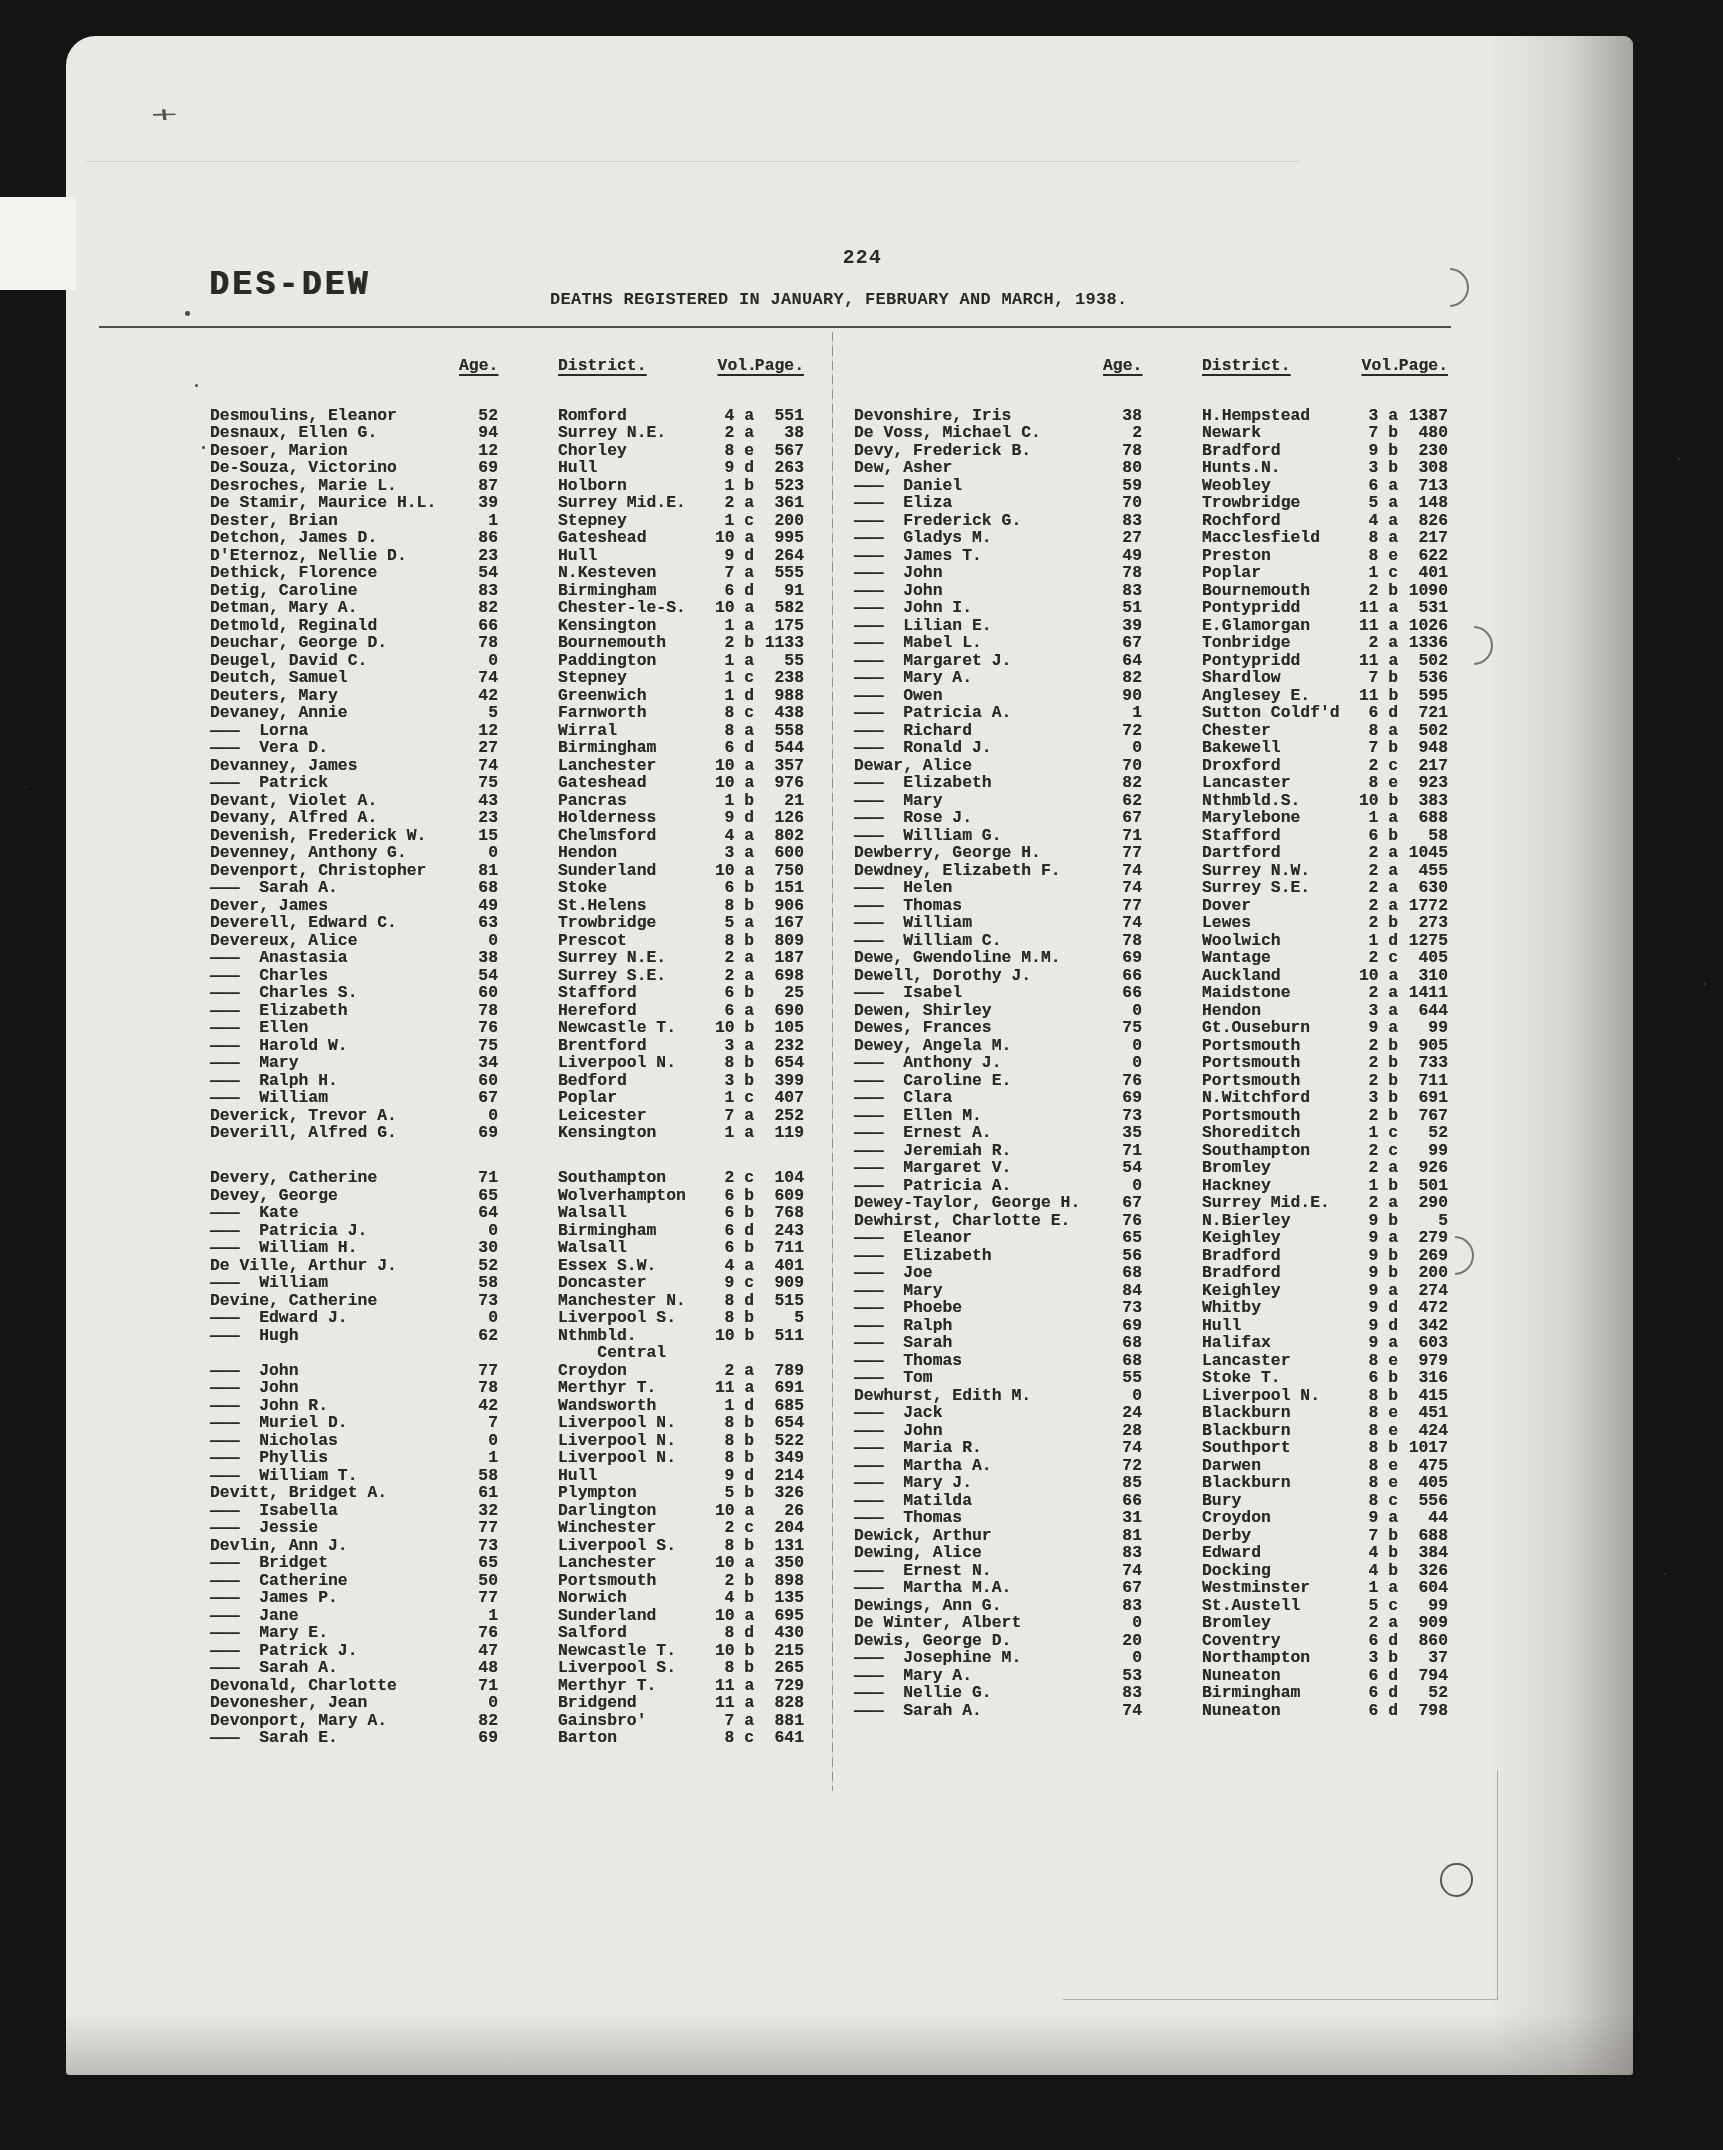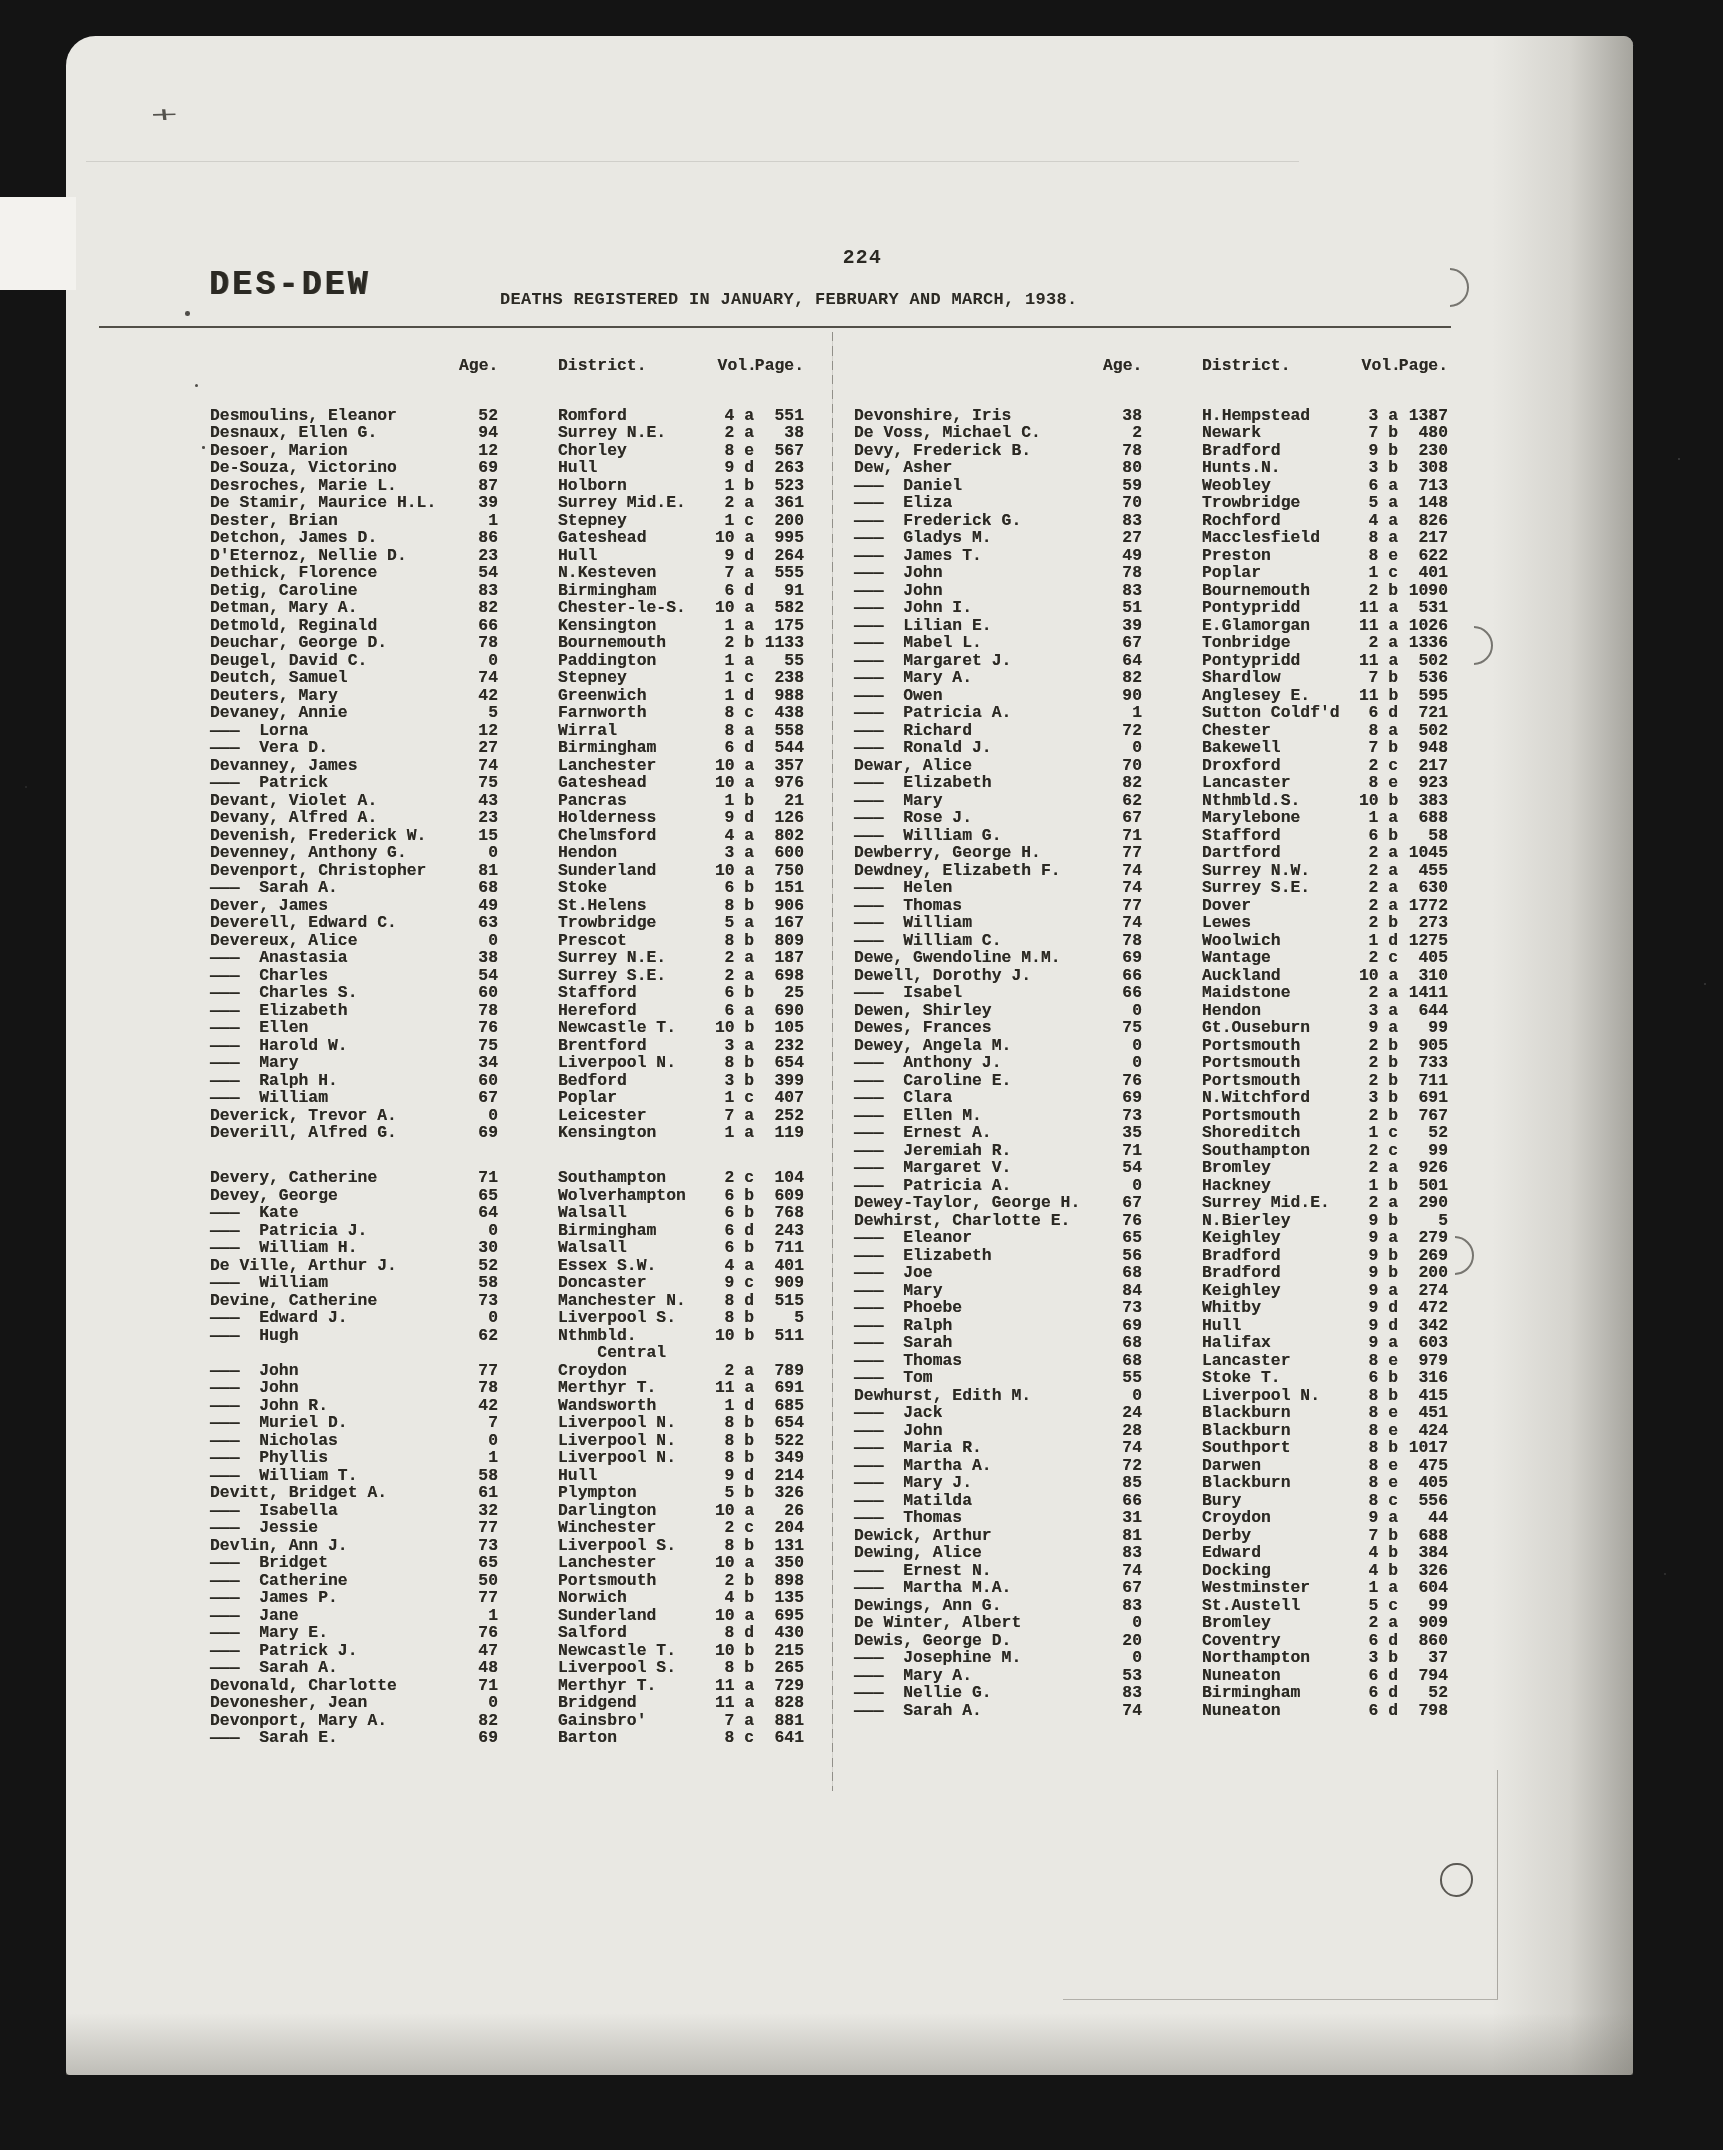--- a/index.html
+++ b/index.html
@@ -18,34 +18,34 @@
   .page::before{content:"";position:absolute;top:0;right:0;width:141px;height:100%;
         border-radius:0 9.2px 3.9px 0;pointer-events:none;
         background:linear-gradient(90deg, rgba(160,158,150,0) 0%, rgba(160,158,150,.28) 55%, rgba(110,108,100,.55) 100%);}
   .page::after{content:"";position:absolute;bottom:0;left:0;width:100%;height:62px;pointer-events:none;
         background:linear-gradient(180deg, rgba(120,118,110,0) 0%, rgba(120,118,110,.38) 100%);}
   .fold-line{position:absolute;left:19.7px;top:125px;width:1213px;height:0.7px;background:rgba(60,58,52,.14);}
   .page-number{position:absolute;left:718px;top:211px;width:98px;text-align:right;
         font-size:19.7px;font-weight:700;letter-spacing:1.3px;}
   .range-heading{position:absolute;left:143px;top:231px;font-size:33px;font-weight:700;
         letter-spacing:3.3px;transform:scaleY(1.05);text-shadow:1px 0 0 rgba(35,32,28,.8);}
-  .page-title{position:absolute;left:434px;top:254px;font-size:17px;font-weight:700;letter-spacing:0.3px;}
+  .page-title{position:absolute;left:484px;top:254px;font-size:17px;font-weight:700;letter-spacing:0.3px;}
   .header-rule{position:absolute;left:33px;top:290px;width:1352px;height:2px;
         background:#38352e;opacity:.85;filter:blur(0.3px);}
   .col-divider{position:absolute;left:766px;top:296px;width:1.3px;height:1459px;opacity:.5;
         background:repeating-linear-gradient(180deg,#3a372f 0 9.2px,rgba(58,55,47,.25) 9.2px 14.4px);}
   .column{position:absolute;top:321px;font-size:16.4px;font-weight:700;}
   .column.left{left:144px;}
   .column.right{left:788px;}
   .row{display:grid;grid-template-columns:249px 39px 60px 157px 39px 50px;height:17.5px;
        line-height:17.5px;white-space:pre;}
   .row.spacer{height:27.5px;}
   .cell{display:block;white-space:pre;overflow:visible;text-shadow:0 0 0.4px rgba(40,37,32,.55);}
   .cell.age,.cell.vol,.cell.pagecol{text-align:right;}
-  .header-row .hdr{text-decoration-thickness:1.6px;text-underline-offset:3.9px;}
+  .header-row .hdr{text-decoration:underline;text-decoration-thickness:1.6px;text-underline-offset:3.9px;}
   .header-row .vol{text-align:right;padding-left:2.6px;}
   .rows{margin-top:32px;}
   .arc{position:absolute;width:21px;height:41px;overflow:hidden;}
   .arc::before{content:"";position:absolute;left:-19.7px;top:1.3px;width:35px;height:35px;
         border:2px solid rgba(70,68,62,.7);border-radius:50%;background:transparent;}
   .arc1{left:1384px;top:231px;}
   .arc2{left:1408px;top:589px;}
   .arc3{left:1389px;top:1199px;}
   .ring{position:absolute;left:1374px;top:1827px;width:29px;height:30px;
         border:2.3px solid rgba(55,53,48,.8);border-radius:50% 48% 52% 50%;}

